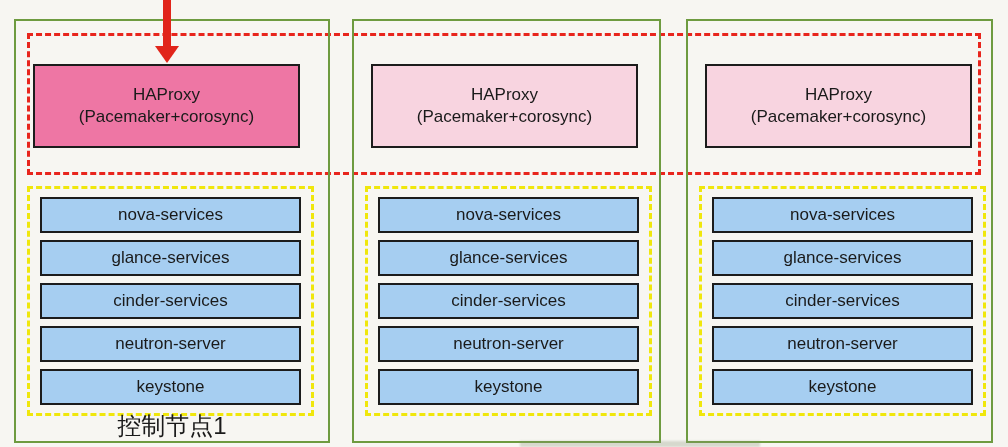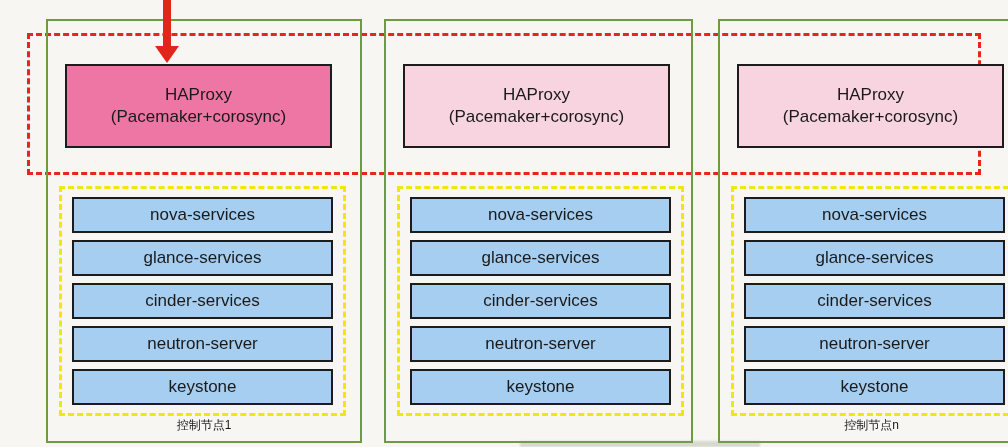--- a/index.html
+++ b/index.html
@@ -29,21 +29,20 @@
   }
   *,*:before,*:after{box-sizing:border-box;}
 
   
   .node{
     position:absolute;
     top:19px;
     height:424px;
     border:2px solid var(--node_border);
     background:transparent;
-    margin-left:32px;
   }
   .node[data-idx="0"]{left:14px;width:316px;}
   .node[data-idx="1"]{left:352px;width:309px;}
   .node[data-idx="2"]{left:686px;width:307px;}
 
   
   .haproxy{
     position:absolute;
     left:17px;
     top:43px;
@@ -99,21 +98,21 @@
   
   .node-label{
     position:absolute;
     left:0;
     right:0;
     bottom:2px;
     height:27px;
     display:flex;
     align-items:center;
     justify-content:center;
-    font-size:12px;
+    font-size:24px;
   }
 
   
   .arrow{
     position:absolute;
     left:0;
     top:0;
     pointer-events:none;
   }
   .arrow .shaft{
@@ -192,21 +191,20 @@
       <div>(Pacemaker+corosync)</div>
     </div>
     <div class="services-zone">
 
     <div class="service">nova-services</div>
           <div class="service">glance-services</div>
           <div class="service">cinder-services</div>
           <div class="service">neutron-server</div>
           <div class="service">keystone</div>
         </div>
-    <div class="node-label">控制节点n</div>
   </div>
 </div>
 
   <div class="arrow">
     <div class="shaft"></div>
     <div class="head"></div>
   </div>
 
   <div class="artifact"></div>
 </div>

